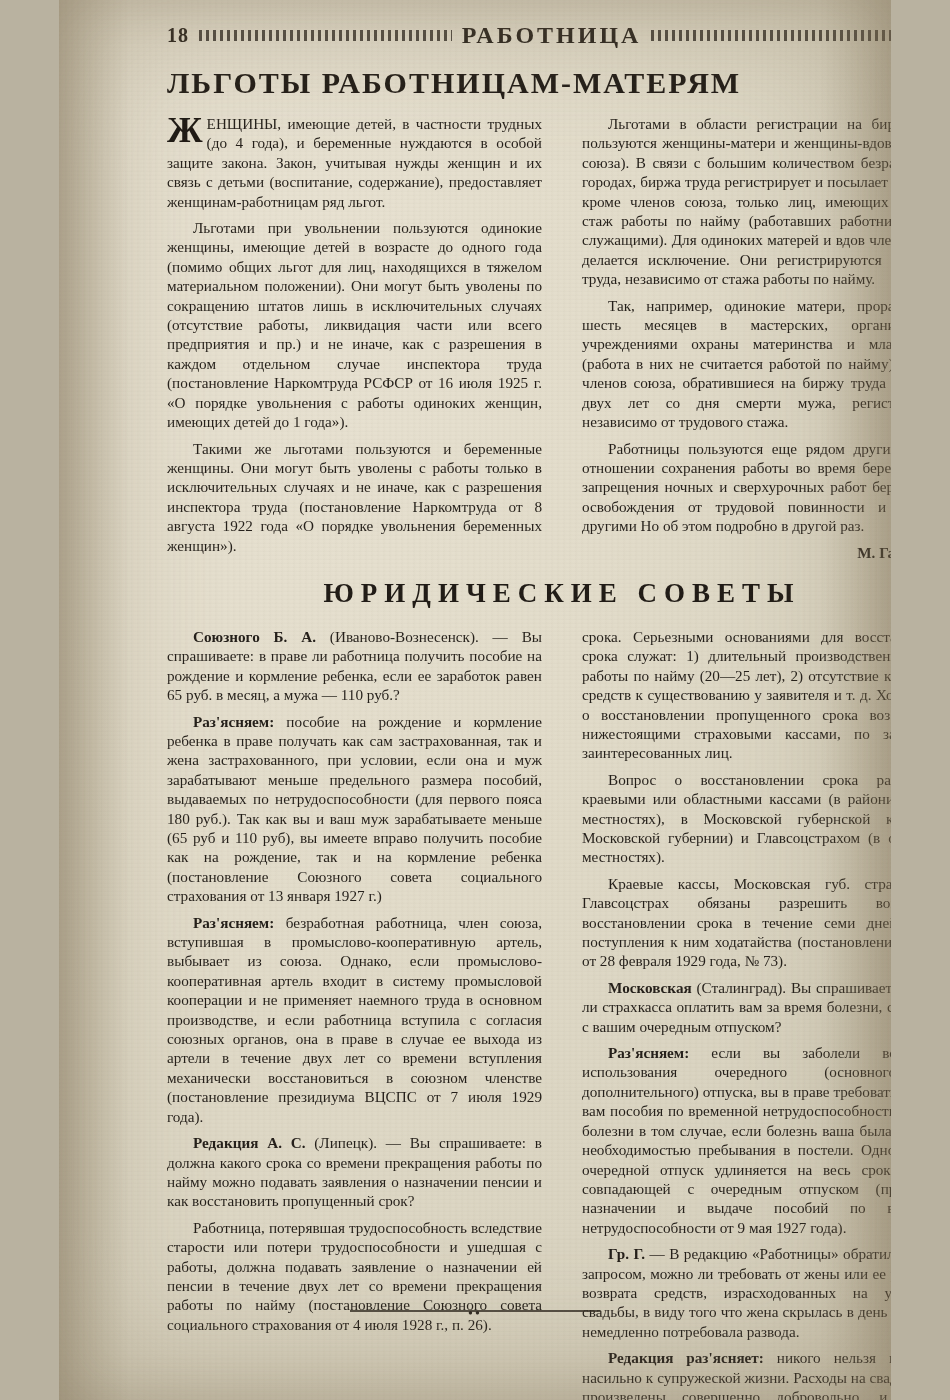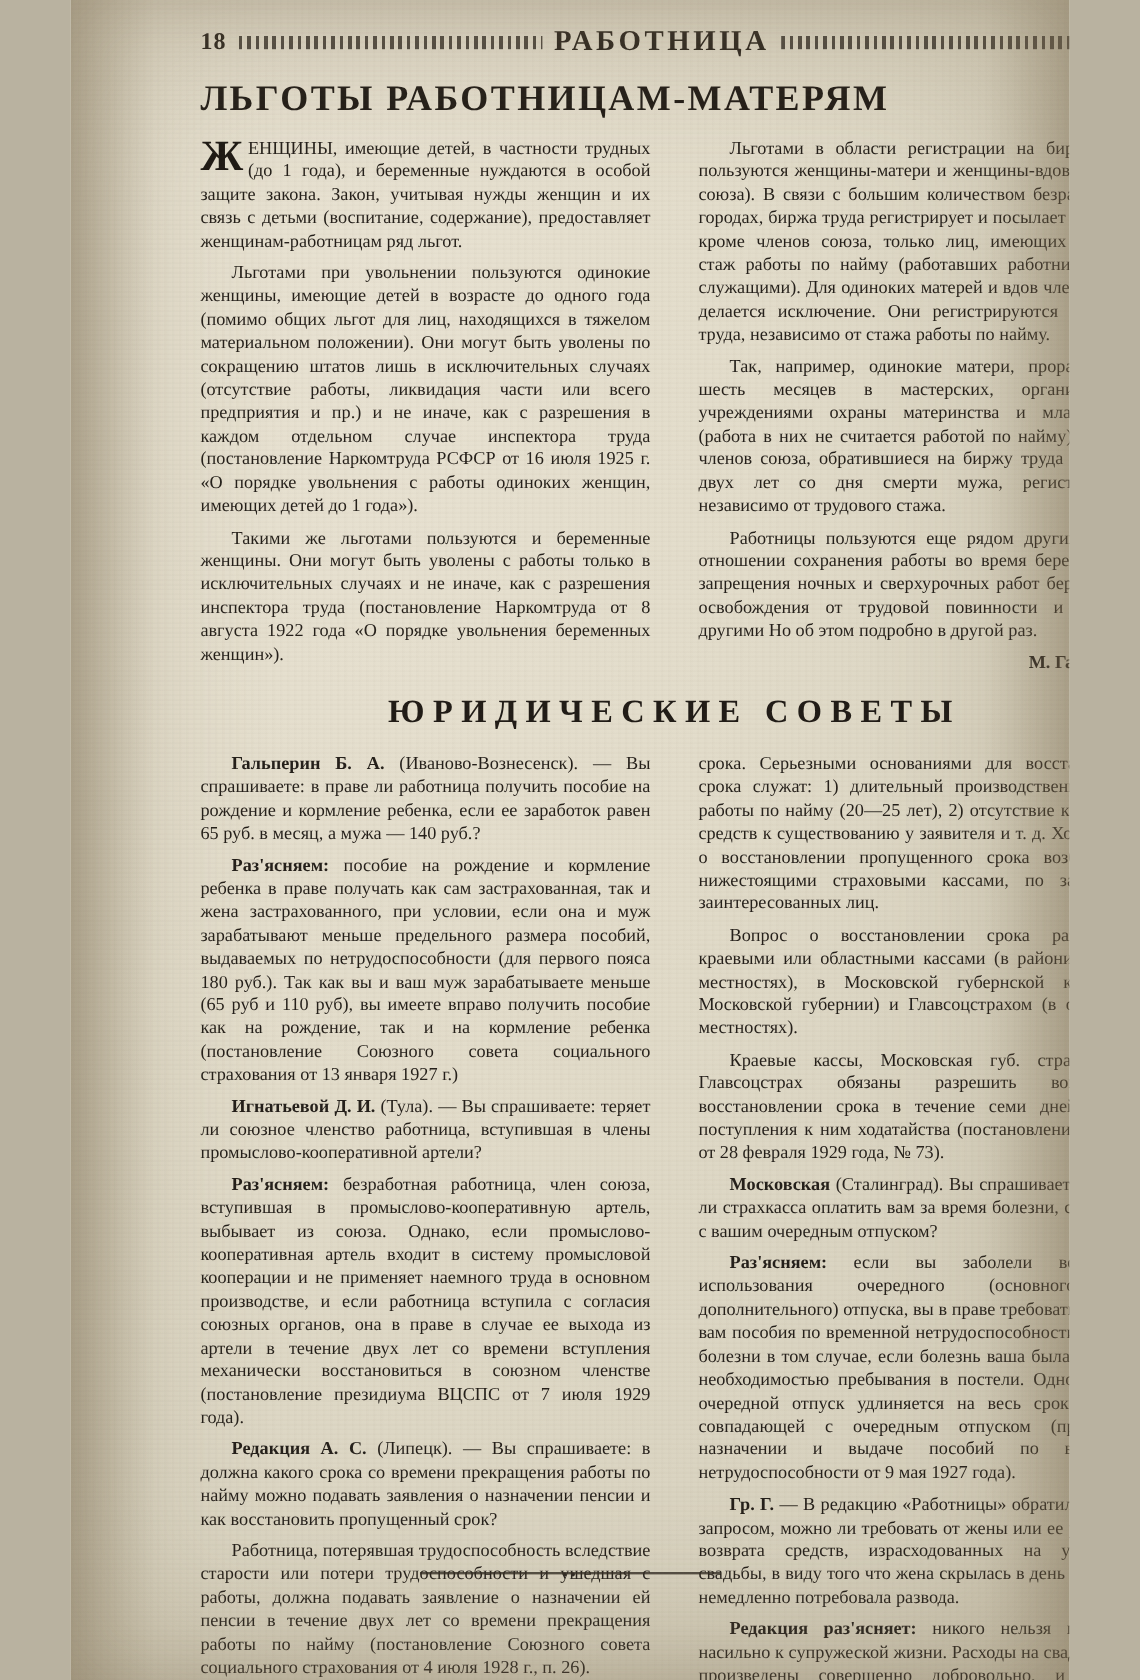--- a/index.html
+++ b/index.html
@@ -174,39 +174,38 @@
       <span class="rule-orn"></span>
       <span class="mag-title">РАБОТНИЦА</span>
       <span class="rule-orn"></span>
       <span class="issue">№ 31</span>
     </div>
 
     <h1 class="art-title">ЛЬГОТЫ РАБОТНИЦАМ-МАТЕРЯМ</h1>
 
     <div class="cols">
       <div class="col">
-        <p class="body noindent"><span class="dropcap">Ж</span><span>ЕНЩИНЫ, имеющие детей, в частности трудных (до 1 года), и беременные нуждаются в особой защите закона. Закон, учитывая нужды женщин и их связь с детьми (воспитание, содержание), предоставляет женщинам-работницам ряд льгот.</span></p>
+        <p class="body noindent"><span class="dropcap">Ж</span><span>ЕНЩИНЫ, имеющие детей, в частности трудных (до 4 года), и беременные нуждаются в особой защите закона. Закон, учитывая нужды женщин и их связь с детьми (воспитание, содержание), предоставляет женщинам-работницам ряд льгот.</span></p>
         <p class="body">Льготами при увольнении пользуются одинокие женщины, имеющие детей в возрасте до одного года (помимо общих льгот для лиц, находящихся в тяжелом материальном положении). Они могут быть уволены по сокращению штатов лишь в исключительных случаях (отсутствие работы, ликвидация части или всего предприятия и пр.) и не иначе, как с разрешения в каждом отдельном случае инспектора труда (постановление Наркомтруда РСФСР от 16 июля 1925 г. «О порядке увольнения с работы одиноких женщин, имеющих детей до 1 года»).</p>
         <p class="body">Такими же льготами пользуются и беременные женщины. Они могут быть уволены с работы только в исключительных случаях и не иначе, как с разрешения инспектора труда (постановление Наркомтруда от 8 августа 1922 года «О порядке увольнения беременных женщин»).</p>
       </div>
       <div class="col">
         <p class="body">Льготами в области регистрации на бирже труда пользуются женщины-матери и женщины-вдовы (членов союза). В связи с большим количеством безработных в городах, биржа труда регистрирует и посылает на работу, кроме членов союза, только лиц, имеющих трудовой стаж работы по найму (работавших работницами или служащими). Для одиноких матерей и вдов членов союза делается исключение. Они регистрируются на бирже труда, независимо от стажа работы по найму.</p>
         <p class="body">Так, например, одинокие матери, проработавшие шесть месяцев в мастерских, организованных учреждениями охраны материнства и младенчества (работа в них не считается работой по найму), и вдовы членов союза, обратившиеся на биржу труда в течение двух лет со дня смерти мужа, регистрируются независимо от трудового стажа.</p>
         <p class="body">Работницы пользуются еще рядом других льгот в отношении сохранения работы во время беременности, запрещения ночных и сверхурочных работ беременным, освобождения от трудовой повинности и многими другими Но об этом подробно в другой раз.</p>
         <div class="byline">М. Гальперин.</div>
       </div>
     </div>
 
     <h2 class="sec-title">ЮРИДИЧЕСКИЕ  СОВЕТЫ</h2>
 
     <div class="cols">
       <div class="col">
-        <p class="body"><span class="qname">Гальперин Б. А.</span><span> (Иваново-Вознесенск). — Вы спрашиваете: в праве ли работница получить пособие на рождение и кормление ребенка, если ее заработок равен 65 руб. в месяц, а мужа — 140 руб.?</span></p>
+        <p class="body"><span class="qname">Союзного Б. А.</span><span> (Иваново-Вознесенск). — Вы спрашиваете: в праве ли работница получить пособие на рождение и кормление ребенка, если ее заработок равен 65 руб. в месяц, а мужа — 110 руб.?</span></p>
         <p class="body"><span class="ans-lead">Раз'ясняем:</span><span> пособие на рождение и кормление ребенка в праве получать как сам застрахованная, так и жена застрахованного, при условии, если она и муж зарабатывают меньше предельного размера пособий, выдаваемых по нетрудоспособности (для первого пояса 180 руб.). Так как вы и ваш муж зарабатываете меньше (65 руб и 110 руб), вы имеете вправо получить пособие как на рождение, так и на кормление ребенка (постановление Союзного совета социального страхования от 13 января 1927 г.)</span></p>
-        <p class="body"><span class="qname">Игнатьевой Д. И.</span><span> (Тула). — Вы спрашиваете: теряет ли союзное членство работница, вступившая в члены промыслово-кооперативной артели?</span></p>
         <p class="body"><span class="ans-lead">Раз'ясняем:</span><span> безработная работница, член союза, вступившая в промыслово-кооперативную артель, выбывает из союза. Однако, если промыслово-кооперативная артель входит в систему промысловой кооперации и не применяет наемного труда в основном производстве, и если работница вступила с согласия союзных органов, она в праве в случае ее выхода из артели в течение двух лет со времени вступления механически восстановиться в союзном членстве (постановление президиума ВЦСПС от 7 июля 1929 года).</span></p>
         <p class="body"><span class="qname">Редакция А. С.</span><span> (Липецк). — Вы спрашиваете: в должна какого срока со времени прекращения работы по найму можно подавать заявления о назначении пенсии и как восстановить пропущенный срок?</span></p>
         <p class="body">Работница, потерявшая трудоспособность вследствие старости или потери трудоспособности и ушедшая с работы, должна подавать заявление о назначении ей пенсии в течение двух лет со времени прекращения работы по найму (постановление Союзного совета социального страхования от 4 июля 1928 г., п. 26).</p>
 
       </div>
       <div class="col">
         <p class="body noindent">срока. Серьезными основаниями для восстановления срока служат: 1) длительный производственный стаж работы по найму (20—25 лет), 2) отсутствие каких-либо средств к существованию у заявителя и т. д. Ходатайство о восстановлении пропущенного срока возбуждается нижестоящими страховыми кассами, по заявлениям заинтересованных лиц.</p>
         <p class="body">Вопрос о восстановлении срока разрешается краевыми или областными кассами (в районированных местностях), в Московской губернской кассе (по Московской губернии) и Главсоцстрахом (в остальных местностях).</p>
         <p class="body">Краевые кассы, Московская губ. страхкасса и Главсоцстрах обязаны разрешить вопрос о восстановлении срока в течение семи дней со дня поступления к ним ходатайства (постановление ВЦСПС от 28 февраля 1929 года, № 73).</p>
         <p class="body"><span class="qname">Московская</span><span> (Сталинград). Вы спрашиваете, обязана ли страхкасса оплатить вам за время болезни, совпавшей с вашим очередным отпуском?</span></p>

